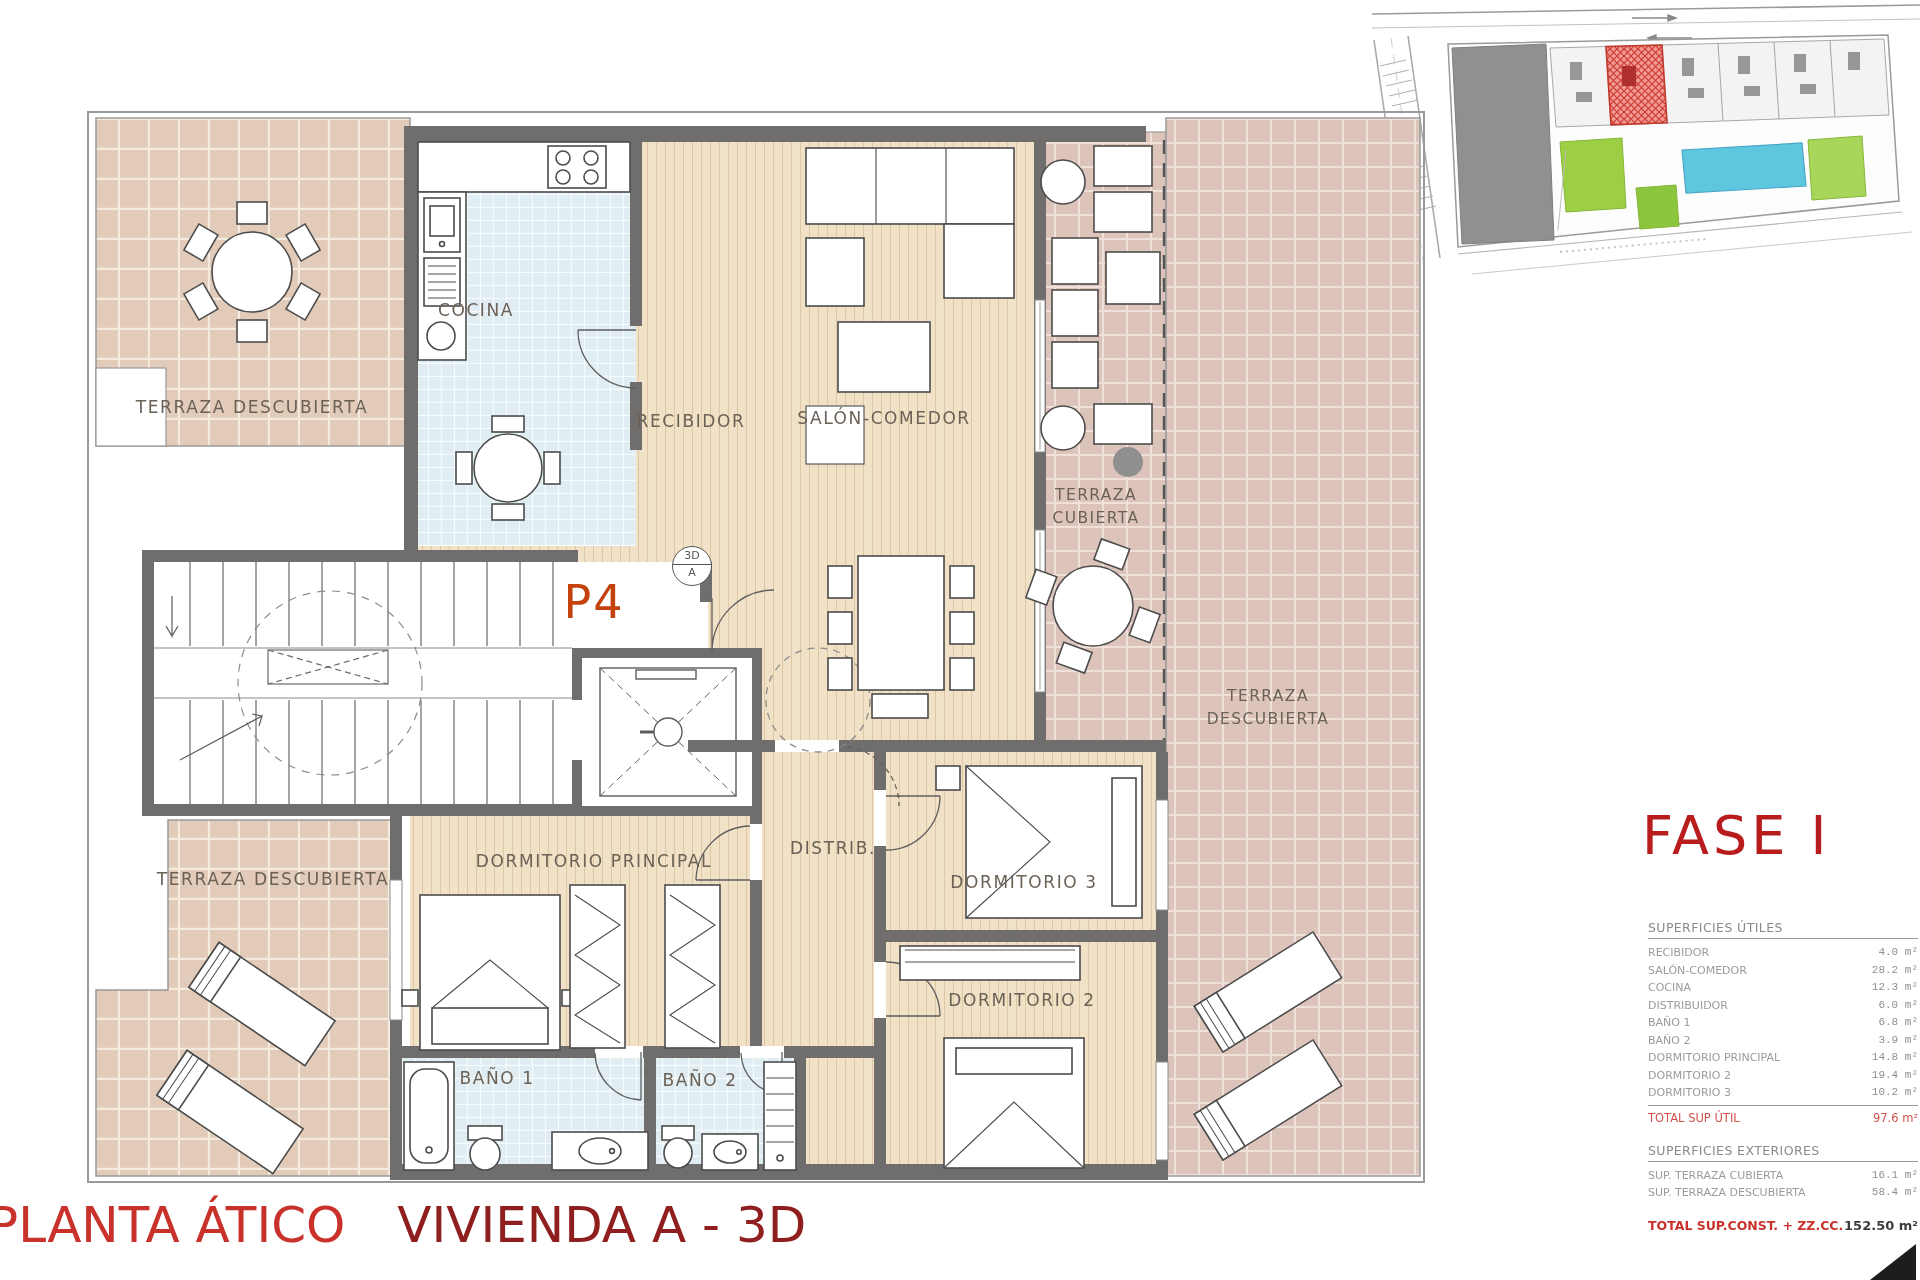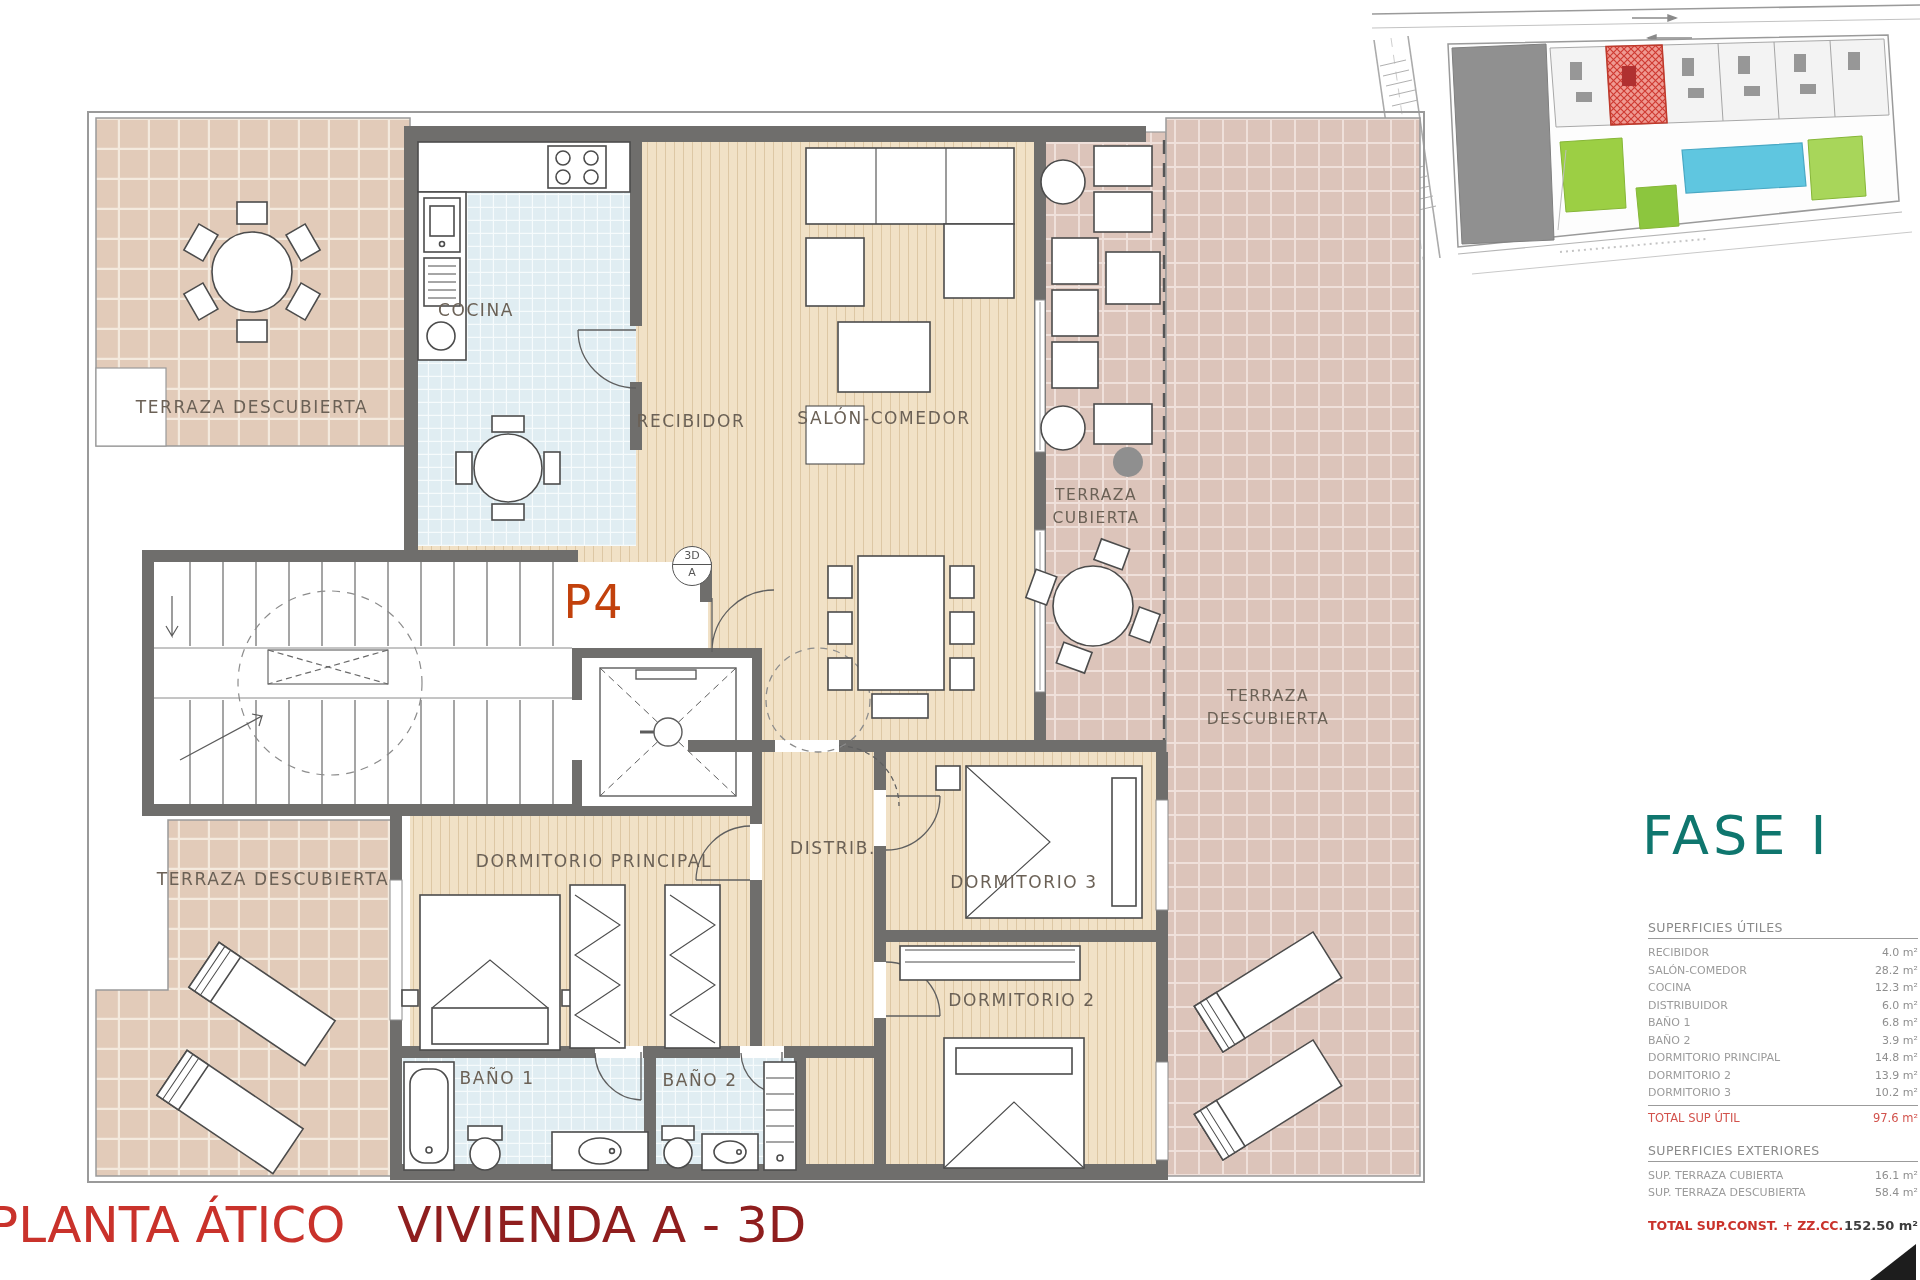--- a/index.html
+++ b/index.html
@@ -7,26 +7,26 @@
   .stage{position:relative;width:1920px;height:1280px;}
   svg.plan{position:absolute;left:0;top:0;}
   .lbl{position:absolute;transform:translate(-50%,-50%);white-space:nowrap;
     color:#6b6156;font-size:17px;letter-spacing:1.6px;}
   .lbl.small{font-size:15.5px;letter-spacing:1.4px;line-height:23px;text-align:center;}
   .p4{position:absolute;transform:translate(-50%,-50%);color:#c2410c;font-size:46px;letter-spacing:2px;}
   .stamp{position:absolute;width:40px;height:40px;border:1.6px solid #555;border-radius:50%;
     background:#fff;box-sizing:border-box;text-align:center;color:#555;}
   .stamp .t{display:block;font-size:11px;line-height:17px;border-bottom:1.2px solid #555;}
   .stamp .b{display:block;font-size:11px;line-height:16px;}
-  .fase{position:absolute;color:#0f766e;font-size:54px;letter-spacing:4px;}
+  .fase{position:absolute;color:#b91c1c;font-size:54px;letter-spacing:4px;}
   .areas{position:absolute;width:270px;color:#9b9b9b;}
   .areas .hdr{font-size:12.5px;color:#8a8a8a;letter-spacing:.4px;border-bottom:1px solid #9b9b9b;
     padding-bottom:3px;margin-bottom:5px;}
   .areas .row{display:flex;justify-content:space-between;font-size:11px;line-height:17.5px;}
-  .areas .row .v{color:#8f8f8f;}
+  .areas .row .v{color:#8f8f8f;font-family:Liberation Mono, monospace;}
   .areas .total{display:flex;justify-content:space-between;font-size:11.5px;line-height:18px;
     color:#d2524c;border-top:1px solid #9b9b9b;margin-top:3px;padding-top:3px;}
   .areas .gap{height:16px;}
   .grand{display:flex;justify-content:space-between;margin-top:16px;}
   .grand .gl{color:#c9322b;font-weight:bold;font-size:12.5px;}
   .grand .gv{color:#3d3d3d;font-weight:bold;font-size:13px;}
   .title{position:absolute;top:1196px;font-size:50px;white-space:nowrap;}
   .title .t1{color:#c9322b;}
   .title .t2{color:#8f1e1e;margin-left:36px;}
 </style>
@@ -431,21 +431,21 @@
   <div class="row">
         <span>BAÑO 2</span>
         <span class="v">3.9 m²</span>
       </div>
   <div class="row">
         <span>DORMITORIO PRINCIPAL</span>
         <span class="v">14.8 m²</span>
       </div>
   <div class="row">
         <span>DORMITORIO 2</span>
-        <span class="v">13.9 m²</span>
+        <span class="v">19.4 m²</span>
       </div>
   <div class="row">
         <span>DORMITORIO 3</span>
         <span class="v">10.2 m²</span>
       </div>
   <div class="total">
         <span>TOTAL SUP ÚTIL</span>
         <span>97.6 m²</span>
       </div>
 

